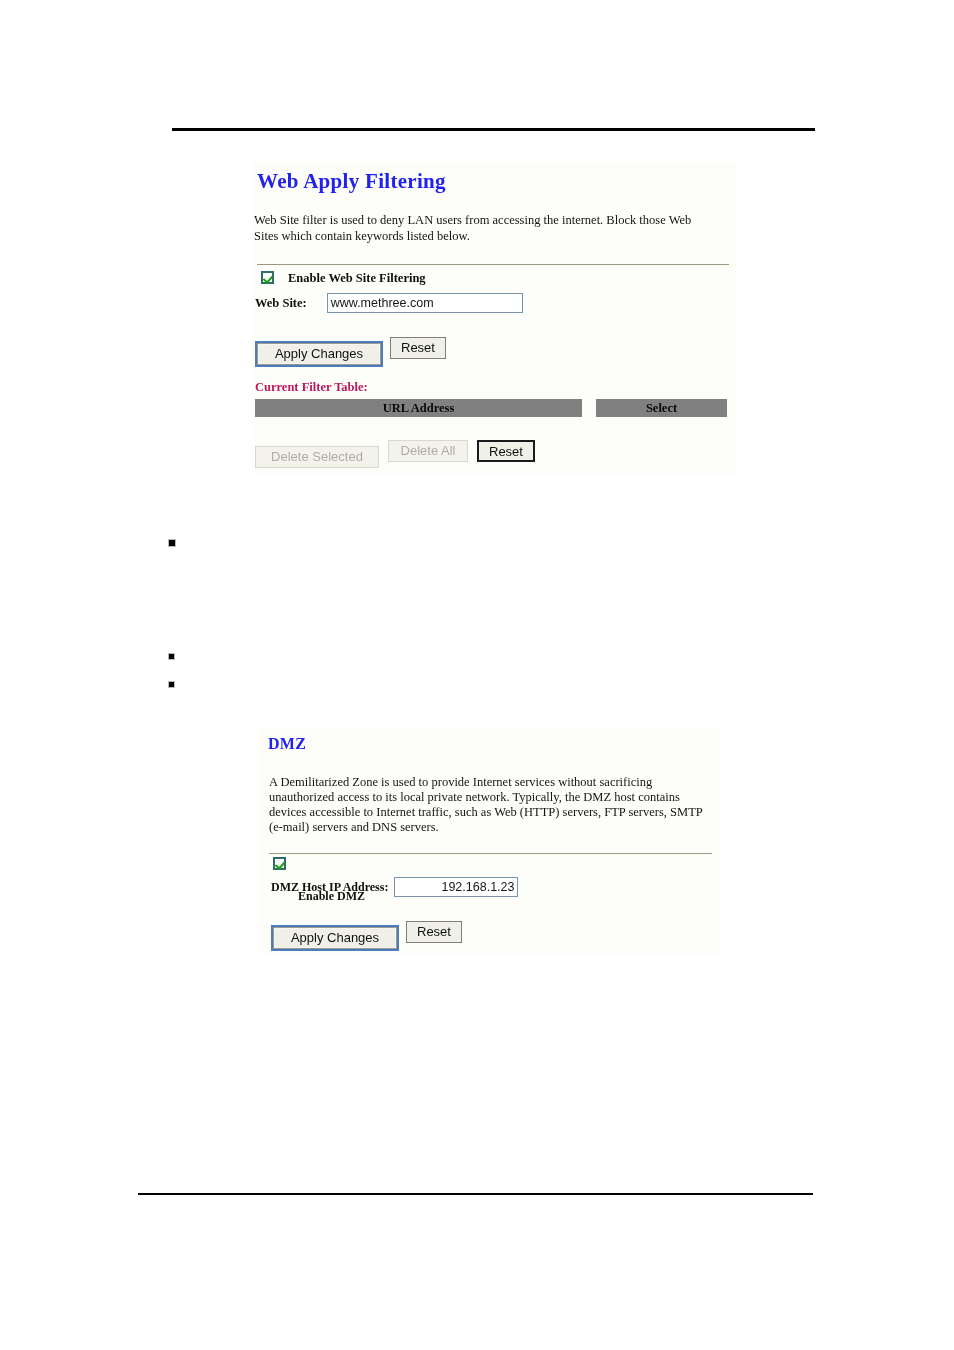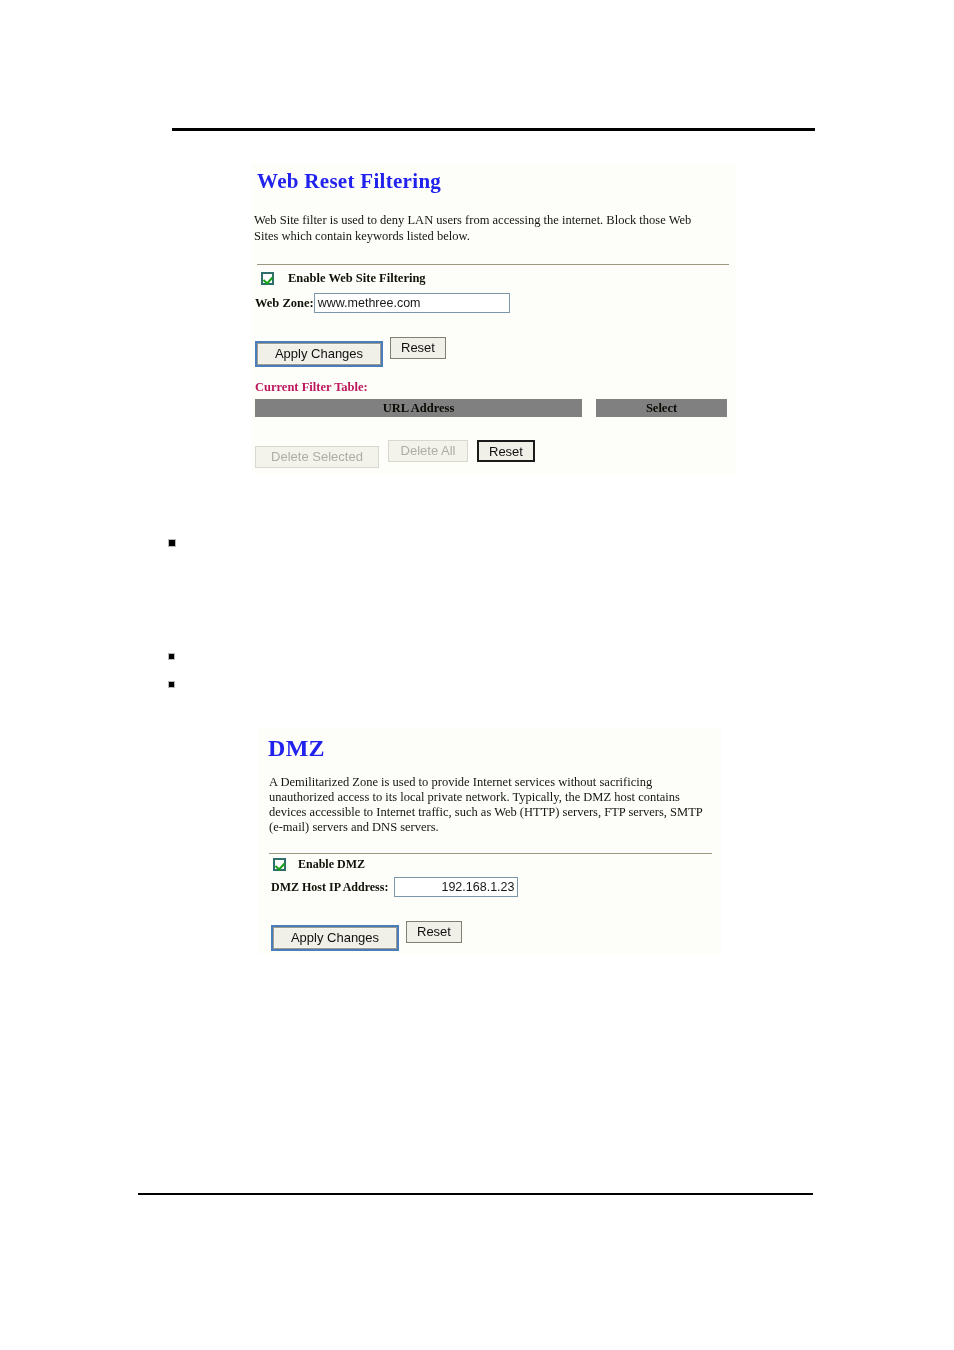--- a/index.html
+++ b/index.html
@@ -75,21 +75,21 @@
     white-space: nowrap;
   }
   .panel-websitefilter .panel-title {
     left: 5px;
     top: 6px;
     font-size: 21px;
   }
   .panel-dmz .panel-title {
     left: 10px;
     top: 8px;
-    font-size: 24px;
+    font-size: 16px;
   }
 
   .panel-desc {
     position: absolute;
     font-family: "Liberation Serif", serif;
     font-size: 12.5px;
     color: #15150f;
     line-height: 15.5px;
   }
   .panel-websitefilter .panel-desc {
@@ -118,21 +118,20 @@
   .panel-dmz .panel-hr {
     left: 11px;
     top: 118px;
     width: 443px;
   }
 
   
   .check-row {
     position: absolute;
     display: flex;
-    align-items: center;
   }
   .panel-websitefilter .check-row { left: 9px; top: 108px; }
   .panel-dmz .check-row { left: 15px; top: 130px; }
 
   .cb {
     width: 13px;
     height: 13px;
     box-sizing: border-box;
     border: 2px solid #2f6f6b;
     background: #fefffe;
@@ -151,21 +150,21 @@
     transform: rotate(42deg);
   }
   .cb-label {
     font-family: "Liberation Serif", serif;
     font-weight: bold;
     font-size: 12.5px;
     color: #111108;
     margin-left: 14px;
     white-space: nowrap;
   }
-  .panel-dmz .cb-label { font-size: 12px; margin-left: 12px; }
+  .panel-dmz .cb-label { font-size: 12px; margin-left: 12px; margin-top: 32px; }
 
   
   .field-row {
     position: absolute;
     display: flex;
     align-items: center;
   }
   .panel-websitefilter .field-row { left: 3px; top: 130px; }
   .panel-dmz .field-row { left: 13px; top: 150px; }
 
@@ -181,21 +180,21 @@
   .caret {
     display: inline-block;
     width: 1px;
     height: 13px;
     background: #000;
     vertical-align: -2px;
     margin-left: 1px;
   }
 
   .input-shell {
-    margin-left: 0;
+    margin-left: 20px;
     border: 1px solid #7b95ab;
     background: #ffffff;
     box-sizing: border-box;
     height: 20px;
     display: flex;
     align-items: center;
     padding: 0 3px;
     font-family: "Liberation Sans", sans-serif;
     font-size: 12.5px;
     color: #181818;
@@ -286,33 +285,33 @@
 
 <div class="page-rule top"></div>
 <div class="page-rule bottom"></div>
 
 <div class="doc-bullet b1"></div>
 <div class="doc-bullet b2"></div>
 <div class="doc-bullet b3"></div>
 
 <div class="panel panel-websitefilter">
 
-  <div class="panel-title">Web Reset Filtering</div>
+  <div class="panel-title">Web Apply Filtering</div>
 
   <div class="panel-desc">Web Site filter is used to deny LAN users from accessing the internet. Block those Web Sites which contain keywords listed below.</div>
 
   <hr class="panel-hr">
 
   <div class="check-row">
     <span class="cb"></span>
     <span class="cb-label">Enable Web Site Filtering</span>
   </div>
 
   <div class="field-row">
-    <span class="field-label">Web Zone:</span>
+    <span class="field-label">Web Site:</span>
     <div class="input-shell">
       <span>www.methree.com</span>
     </div>
   </div>
 
   <div class="btn-row primary">
     <div class="btn wide focused">Apply Changes</div>
     <div class="btn sm">Reset</div>
   </div>
 

